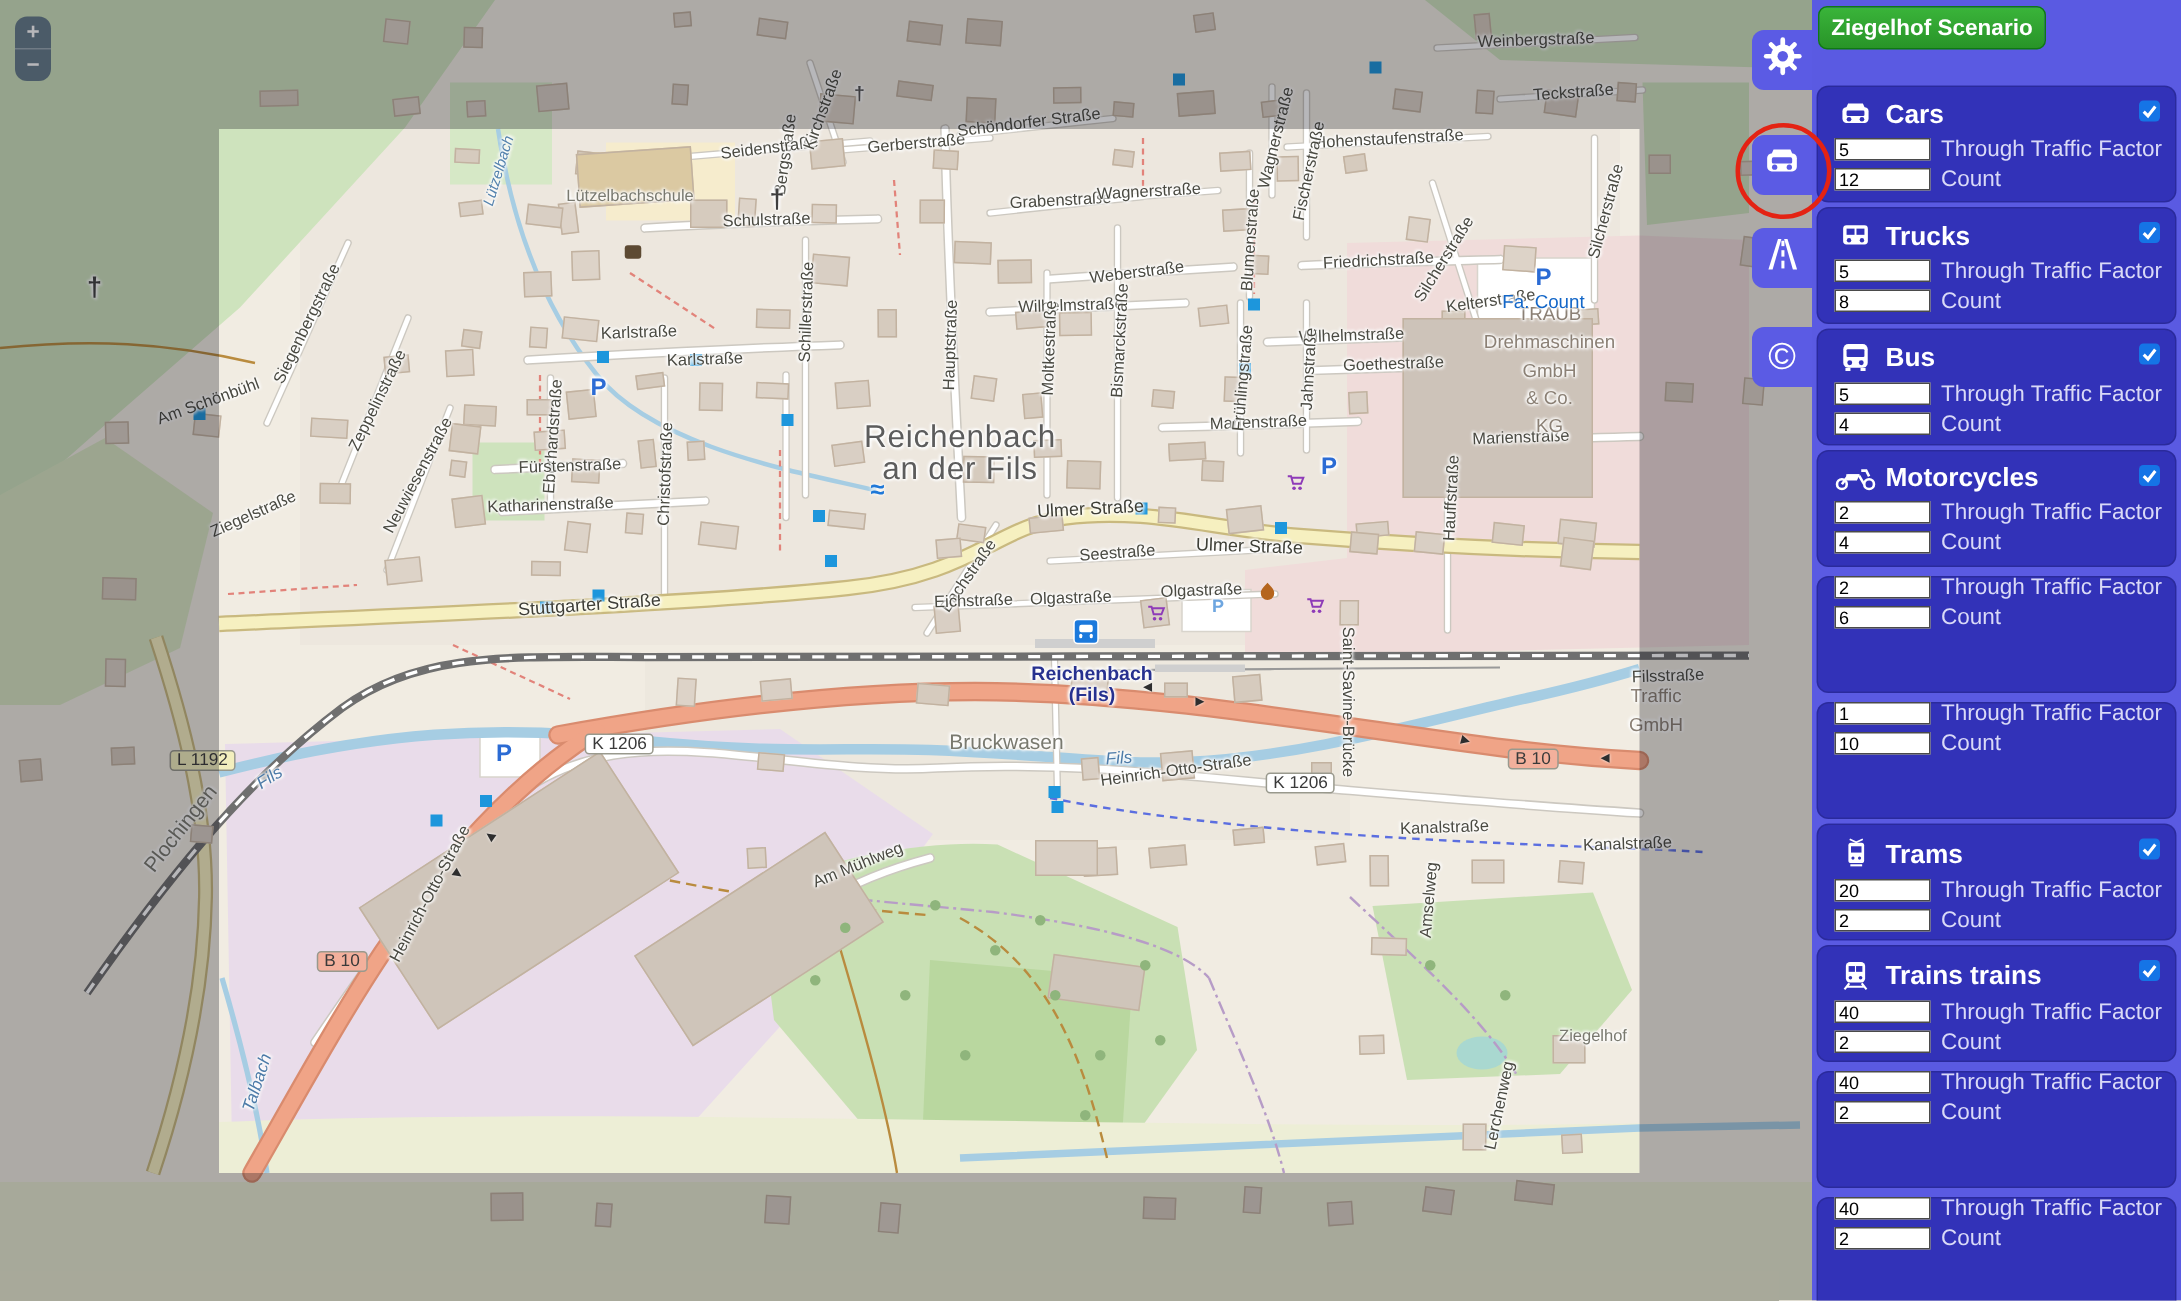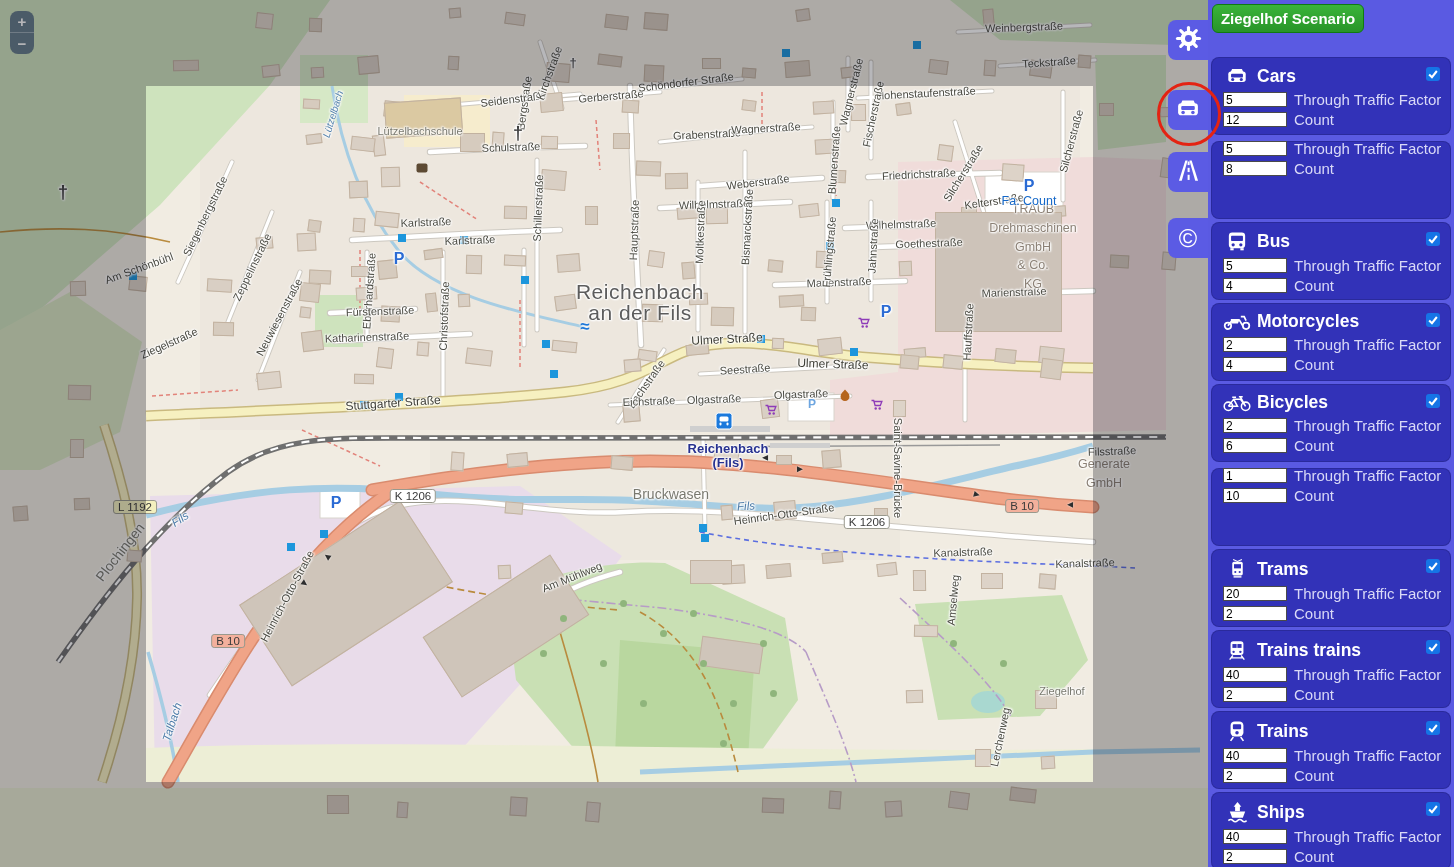--- a/index.html
+++ b/index.html
@@ -526,21 +526,21 @@
         <span class="lb " style="left: 1024px; top: 27px; --r: -2deg;">Weinbergstraße</span>
         <span class="lb lb-area" style="left: 671px; top: 494px;">Bruckwasen</span>
         <span class="lb lb-w" style="left: 746px; top: 506px; --r: -4deg;">Fils</span>
         <span class="lb lb-w" style="left: 180px; top: 519px; --r: -33deg;">Fils</span>
         <span class="lb " style="left: 287px; top: 596px; --r: -62deg;">Heinrich-Otto-Straße</span>
         <span class="lb " style="left: 784px; top: 514px; --r: -8deg;">Heinrich-Otto-Straße</span>
         <span class="lb " style="left: 898px; top: 468px; --r: 90deg;">Saint-Savine-Brücke</span>
         <span class="lb " style="left: 963px; top: 552px; --r: -2deg;">Kanalstraße</span>
         <span class="lb " style="left: 1085px; top: 563px; --r: -2deg;">Kanalstraße</span>
         <span class="lb " style="left: 1112px; top: 451px; --r: -2deg;">Filsstraße</span>
-        <span class="lb lb-bld" style="left: 1104px; top: 474px;">Generate
+        <span class="lb lb-bld" style="left: 1104px; top: 474px;">Traffic
 GmbH</span>
         <span class="lb lb-bld" style="left: 1033px; top: 247px;">TRAUB
 Drehmaschinen
 GmbH
 &amp; Co.
 KG</span>
         <span class="lb lb-poiblue" style="left: 1029px; top: 201px;">Fa. Count</span>
         <span class="lb lb-areasm" style="left: 420px; top: 131px;">Lützelbachschule</span>
         <span class="lb lb-ws" style="left: 333px; top: 114px; --r: -73deg;">Lützelbach</span>
         <span class="lb lb-w" style="left: 172px; top: 722px; --r: -72deg;">Talbach</span>
@@ -639,20 +639,37 @@
       <input class="vinput in-through" value="5" style="">
       <span class="vlabel lb-through">Through Traffic Factor</span>
     </div>
     <div class="crow">
       <input class="vinput in-count" value="12" style="">
       <span class="vlabel lb-count">Count</span>
     </div>
   </div>
 
   <div class="card">
+    <div class="chead">
+      <span class="vicon">
+              <svg viewBox="0 0 24 24" width="24" height="22">
+                <rect x="3" y="4.5" width="18" height="14" rx="2.5" fill="#fff"></rect>
+                <rect x="5.5" y="7" width="5.8" height="4.5" fill="#3232b8"></rect>
+                <rect x="12.7" y="7" width="5.8" height="4.5" fill="#3232b8"></rect>
+                <circle cx="7.3" cy="15.5" r="1.6" fill="#3232b8"></circle>
+                <circle cx="16.7" cy="15.5" r="1.6" fill="#3232b8"></circle>
+              </svg>
+            </span>
+      <span class="vtitle">Trucks</span>
+      <span class="cb">
+        <svg width="12" height="12" viewBox="0 0 14 14">
+          <polyline points="2.5,7.5 5.8,10.8 11.5,3.5" fill="none" stroke="#fff" stroke-width="2.4"></polyline>
+        </svg>
+      </span>
+    </div>
     <div class="crow">
       <input class="vinput in-through" value="5" style="">
       <span class="vlabel lb-through">Through Traffic Factor</span>
     </div>
     <div class="crow">
       <input class="vinput in-count" value="8" style="">
       <span class="vlabel lb-count">Count</span>
     </div>
   </div>
 
@@ -708,37 +725,20 @@
       <input class="vinput in-through" value="2" style="">
       <span class="vlabel lb-through">Through Traffic Factor</span>
     </div>
     <div class="crow">
       <input class="vinput in-count" value="4" style="">
       <span class="vlabel lb-count">Count</span>
     </div>
   </div>
 
   <div class="card">
-    <div class="chead">
-      <span class="vicon">
-              <svg viewBox="0 0 30 22" width="30" height="21">
-                <g fill="none" stroke="#fff" stroke-width="1.6">
-                  <circle cx="6" cy="15" r="4.4"></circle>
-                  <circle cx="24" cy="15" r="4.4"></circle>
-                  <path d="M6 15 L11.5 7.5 h7 L24 15 M11.5 7.5 L15.5 15 h-9.5 M18.5 5 L24 15 M17 5 h4 M10 5.5 h4"></path>
-                </g>
-              </svg>
-            </span>
-      <span class="vtitle">Bicycles</span>
-      <span class="cb">
-        <svg width="12" height="12" viewBox="0 0 14 14">
-          <polyline points="2.5,7.5 5.8,10.8 11.5,3.5" fill="none" stroke="#fff" stroke-width="2.4"></polyline>
-        </svg>
-      </span>
-    </div>
     <div class="crow">
       <input class="vinput in-through" value="2" style="">
       <span class="vlabel lb-through">Through Traffic Factor</span>
     </div>
     <div class="crow">
       <input class="vinput in-count" value="6" style="">
       <span class="vlabel lb-count">Count</span>
     </div>
   </div>
 
@@ -805,63 +805,31 @@
       <input class="vinput in-through" value="40" style="">
       <span class="vlabel lb-through">Through Traffic Factor</span>
     </div>
     <div class="crow">
       <input class="vinput in-count" value="2" style="">
       <span class="vlabel lb-count">Count</span>
     </div>
   </div>
 
   <div class="card">
-    <div class="chead">
-      <span class="vicon">
-              <svg viewBox="0 0 24 24" width="22" height="24">
-                <rect x="5" y="1.5" width="14" height="16.5" rx="4.5" fill="#fff"></rect>
-                <rect x="7.5" y="4.5" width="9" height="5.5" rx="1" fill="#3232b8"></rect>
-                <circle cx="12" cy="13.8" r="1.9" fill="#3232b8"></circle>
-                <path d="M8 18.5 L5 22.8 M16 18.5 L19 22.8" stroke="#fff" stroke-width="1.7" fill="none"></path>
-              </svg>
-            </span>
-      <span class="vtitle">Trains</span>
-      <span class="cb">
-        <svg width="12" height="12" viewBox="0 0 14 14">
-          <polyline points="2.5,7.5 5.8,10.8 11.5,3.5" fill="none" stroke="#fff" stroke-width="2.4"></polyline>
-        </svg>
-      </span>
-    </div>
     <div class="crow">
       <input class="vinput in-through" value="40" style="">
       <span class="vlabel lb-through">Through Traffic Factor</span>
     </div>
     <div class="crow">
       <input class="vinput in-count" value="2" style="">
       <span class="vlabel lb-count">Count</span>
     </div>
   </div>
 
   <div class="card">
-    <div class="chead">
-      <span class="vicon">
-              <svg viewBox="0 0 24 24" width="23" height="24">
-                <path d="M12 1.5l4 5h-8z" fill="#fff"></path>
-                <rect x="9.5" y="5.5" width="5" height="5.5" fill="#fff"></rect>
-                <path d="M4 11.5h16l-2.4 6.5H6.4z" fill="#fff"></path>
-                <path d="M2.5 21c1.6-1.7 3.2-1.7 4.8 0 1.5 1.6 3.1 1.6 4.7 0 1.6-1.7 3.2-1.7 4.8 0 1.5 1.6 3.1 1.6 4.7 0" stroke="#fff" stroke-width="1.6" fill="none"></path>
-              </svg>
-            </span>
-      <span class="vtitle">Ships</span>
-      <span class="cb">
-        <svg width="12" height="12" viewBox="0 0 14 14">
-          <polyline points="2.5,7.5 5.8,10.8 11.5,3.5" fill="none" stroke="#fff" stroke-width="2.4"></polyline>
-        </svg>
-      </span>
-    </div>
     <div class="crow">
       <input class="vinput in-through" value="40" style="">
       <span class="vlabel lb-through">Through Traffic Factor</span>
     </div>
     <div class="crow">
       <input class="vinput in-count" value="2" style="">
       <span class="vlabel lb-count">Count</span>
     </div>
   </div>
 </div>

